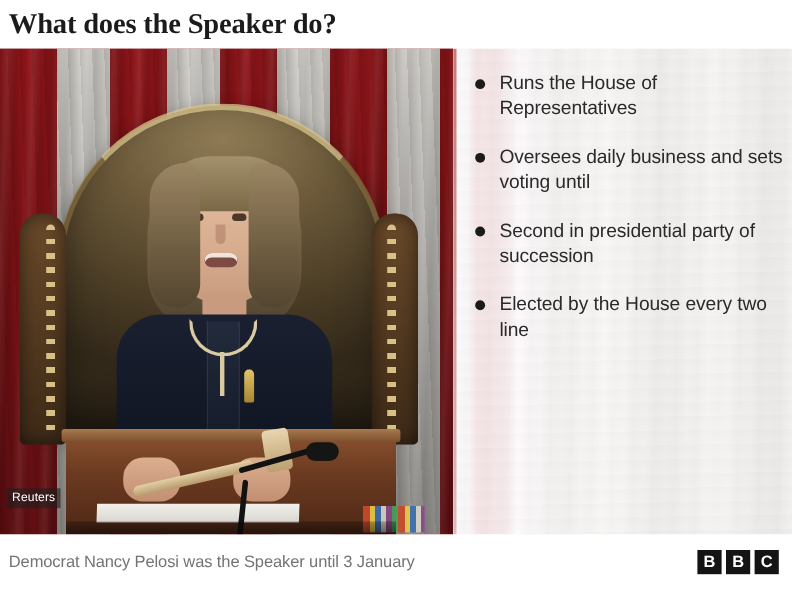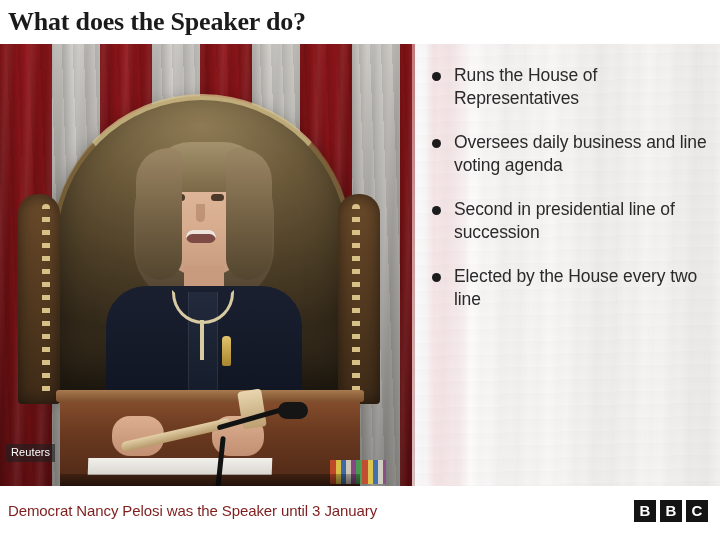--- a/index.html
+++ b/index.html
@@ -373,21 +373,21 @@
     width: 720px; height: 49px;
     background: #ffffff;
     display: flex;
     align-items: center;
     justify-content: space-between;
     padding: 0 8px 0 8px;
   }
   .caption-text {
     font-family: "Liberation Sans", sans-serif;
     font-size: 15px;
-    color: #7f1d1d;
+    color: #737373;
     letter-spacing: -0.1px;
     white-space: nowrap;
   }
   .bbc-logo {
     display: flex;
     gap: 4px;
     margin-right: 4px;
   }
   .bbc-block {
     width: 22px; height: 22px;
@@ -465,27 +465,27 @@
 
       <div class="bullet-list">
 
         <div class="bullet-item">
           <span class="bullet-dot"></span>
           <span class="bullet-text">Runs the House of Representatives</span>
         </div>
 
         <div class="bullet-item">
           <span class="bullet-dot"></span>
-          <span class="bullet-text">Oversees daily business and line voting agenda</span>
+          <span class="bullet-text">Oversees daily business and sets voting until</span>
         </div>
 
 
         <div class="bullet-item">
           <span class="bullet-dot"></span>
-          <span class="bullet-text">Second in presidential line of succession</span>
+          <span class="bullet-text">Second in presidential party of succession</span>
         </div>
 
         <div class="bullet-item">
           <span class="bullet-dot"></span>
           <span class="bullet-text">Elected by the House every two line</span>
         </div>
 
       </div>
     </div>
 

